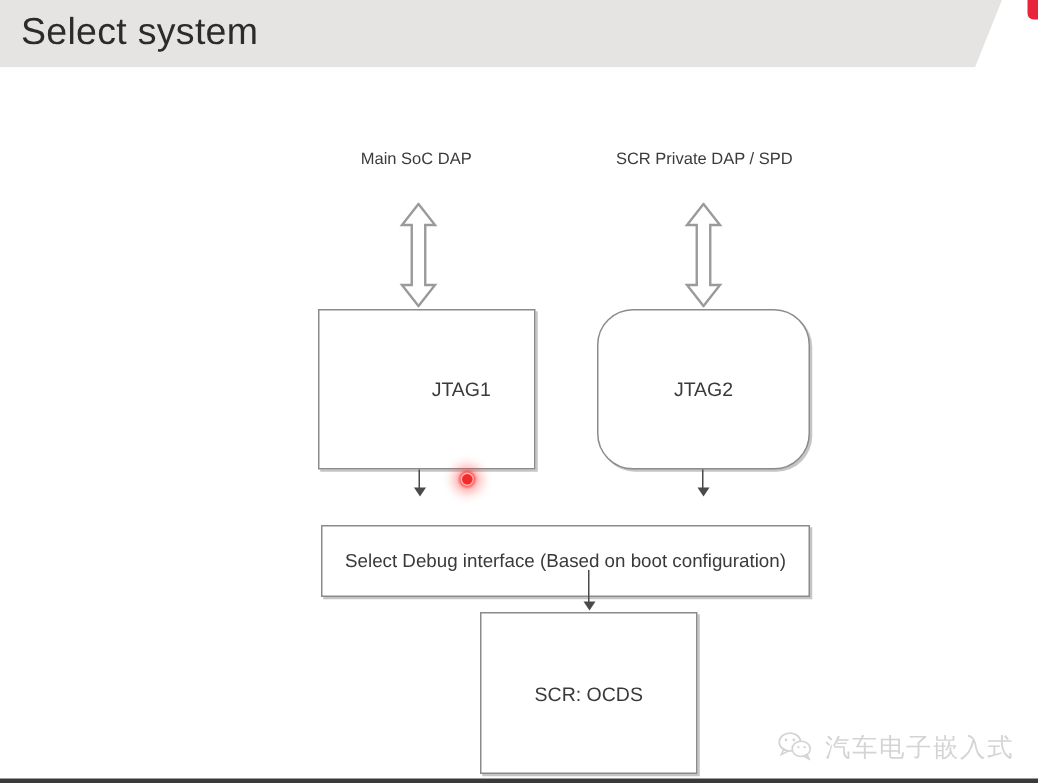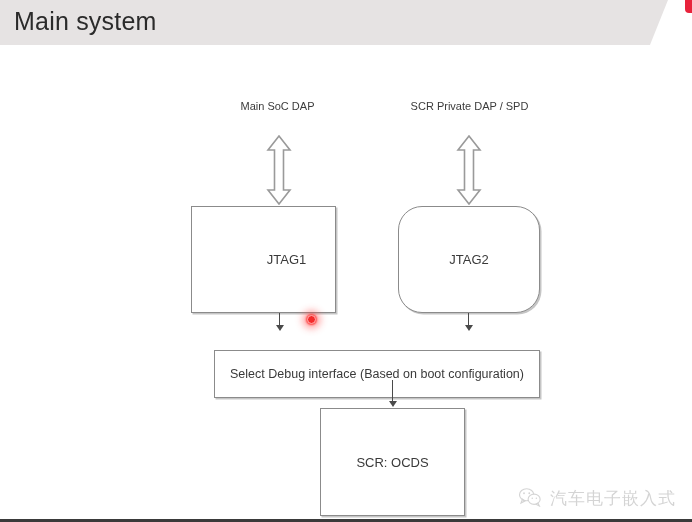--- a/index.html
+++ b/index.html
@@ -154,42 +154,42 @@
     height: 3px;
     background: #3a3a3a;
   }
 </style>
 </head>
 <body>
 
 <div class="slide">
 
   <div class="header-band"></div>
-  <div class="slide-title">Main system</div>
+  <div class="slide-title">Select system</div>
   <div class="corner-mark"></div>
 
   <div class="diagram">
 
     <div class="node-label" style="left:200px; top:55px; width:155px;">Main SoC DAP</div>
 
     <div class="node-label" style="left:392px; top:55px; width:155px;text-align:center;">SCR Private DAP / SPD</div>
 
     <div class="block-arrow" style="left:266px; top:90px;">
       <svg viewBox="0 0 26 70" width="26" height="70">
         <polygon points="13,1 24,15 17.5,15 17.5,55 24,55 13,69 2,55 8.5,55 8.5,15 2,15" fill="#ffffff" stroke="#9a9a9a" stroke-width="1.6"></polygon>
       </svg>
     </div>
 
     <div class="block-arrow" style="left:456px; top:90px;">
       <svg viewBox="0 0 26 70" width="26" height="70">
         <polygon points="13,1 24,15 17.5,15 17.5,55 24,55 13,69 2,55 8.5,55 8.5,15 2,15" fill="#ffffff" stroke="#9a9a9a" stroke-width="1.6"></polygon>
       </svg>
     </div>
 
-    <div class="box" style="left:191px; top:161px; width:145px; height:107px;padding-left:46px;">
+    <div class="box" style="left:212px; top:161px; width:145px; height:107px;padding-left:46px;">
       <span class="box-text">JTAG1</span>
     </div>
 
     <div class="box" style="left:398px; top:161px; width:142px; height:107px;border-radius:24px;">
       <span class="box-text">JTAG2</span>
     </div>
 
     <div class="connector v" style="left:279px; top:268px; height:13px;"></div>
     <div class="arrowhead-down" style="left:275.5px; top:280px;"></div>
 

